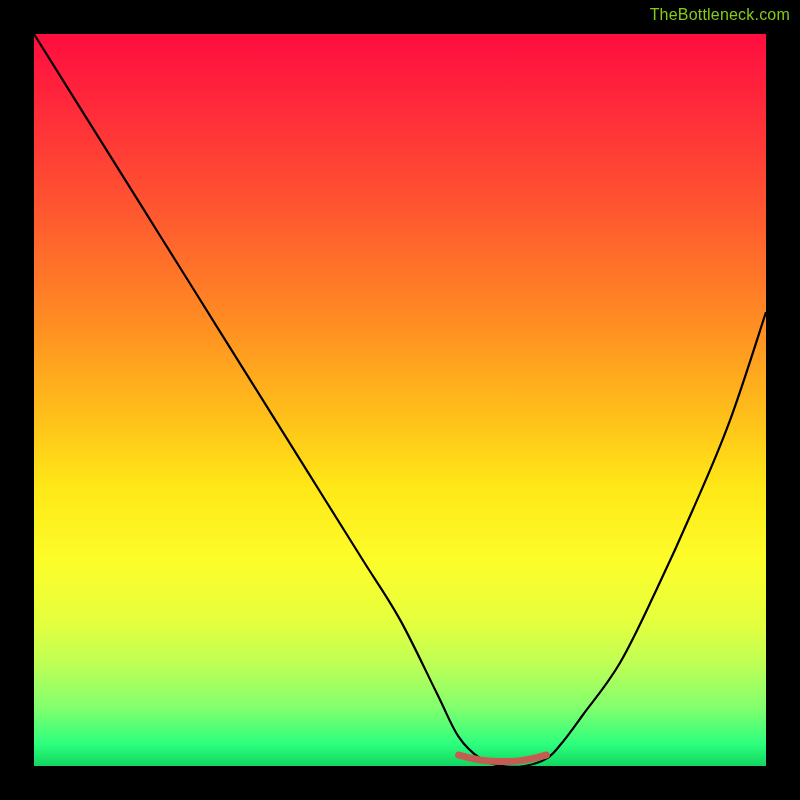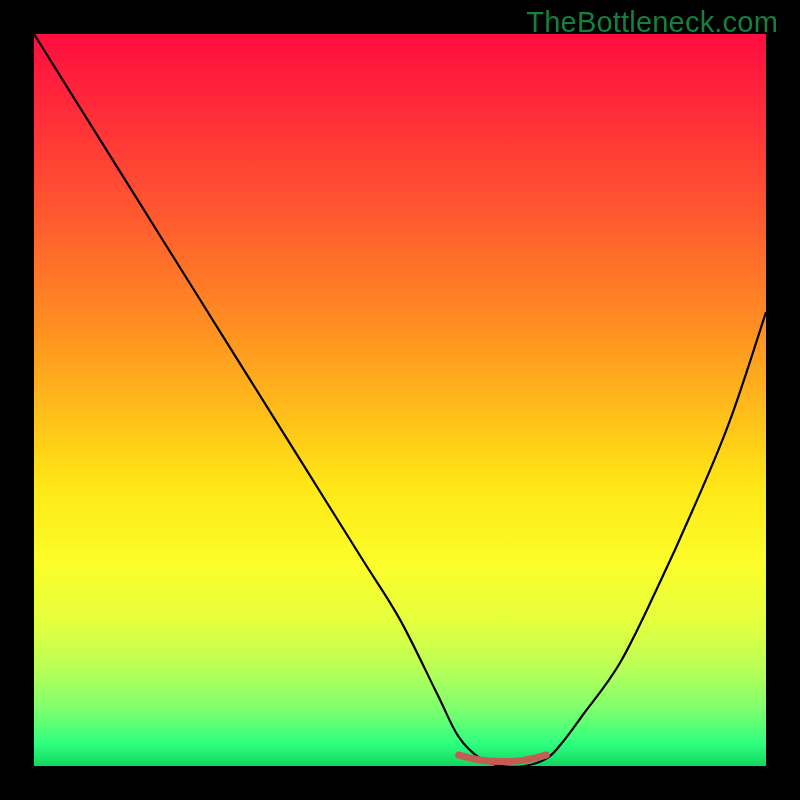--- a/index.html
+++ b/index.html
@@ -13,23 +13,23 @@
   }
   .frame {
     position: relative;
     width: 800px;
     height: 800px;
     background: #000;
   }
   .watermark {
     position: absolute;
     top: 6px;
-    right: 22px;
-    color: #15803d;
-    font-size: 29px;
+    right: 10px;
+    color: #84cc16;
+    font-size: 16px;
     letter-spacing: 0.2px;
     user-select: none;
     pointer-events: none;
     font-weight: 500;
   }
   .plot-area {
     position: absolute;
     left: 34px;
     top: 34px;
     width: 732px;

